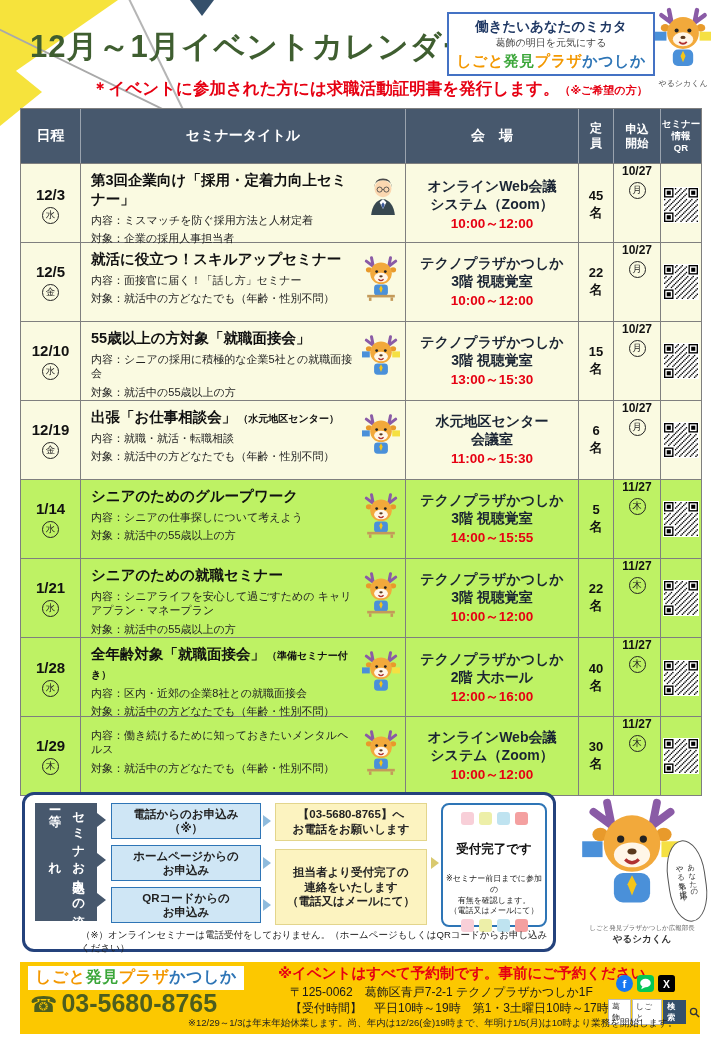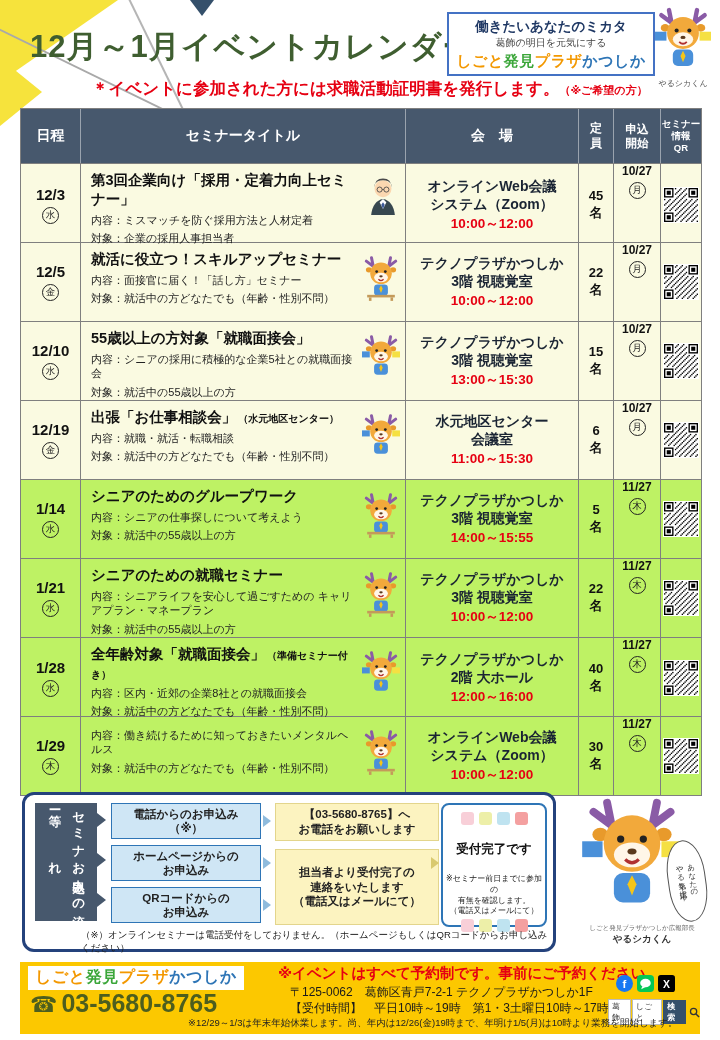--- a/index.html
+++ b/index.html
@@ -57,21 +57,21 @@
   .qr-box{width:36px;height:36px;background:#fff;display:flex;align-items:center;justify-content:center;}
   
   .flow{position:absolute;left:22px;top:792px;width:534px;height:160px;border:3px solid #24427C;border-radius:12px;background:#fff;box-sizing:border-box;}
   .vlabel{position:absolute;left:10px;top:8px;width:62px;height:118px;background:#47586D;color:#fff;display:flex;align-items:center;justify-content:center;writing-mode:vertical-rl;text-orientation:upright;font-size:12.5px;font-weight:bold;letter-spacing:2px;line-height:1.9;}
   .vlabel-arrow{position:absolute;left:72px;width:0;height:0;border-top:7px solid transparent;border-bottom:7px solid transparent;border-left:9px solid #47586D;}
   .va1{top:18px;} .va2{top:58px;} .va3{top:98px;}
   .stepbox{position:absolute;left:86px;width:150px;background:#CFE6F5;border:1.5px solid #2E75B6;box-sizing:border-box;display:flex;align-items:center;justify-content:center;text-align:center;font-size:11.5px;font-weight:bold;color:#222;line-height:1.25;}
   .s1{top:8px;height:36px;} .s2{top:50px;height:36px;} .s3{top:92px;height:36px;}
   .chev{position:absolute;width:0;height:0;border-top:6px solid transparent;border-bottom:6px solid transparent;border-left:8px solid #8FBBDD;}
   .c1{left:238px;top:20px;} .c2{left:238px;top:62px;} .c3{left:238px;top:104px;} .c4{left:406px;top:62px;border-left-color:#D9C96F;}
-  .respbox{position:absolute;left:250px;width:164px;background:#FCF3C0;border:1px solid #E3D58C;box-sizing:border-box;display:flex;align-items:center;justify-content:center;text-align:center;font-size:11.5px;font-weight:bold;color:#222;line-height:1.3;}
+  .respbox{position:absolute;left:250px;width:152px;background:#FCF3C0;border:1px solid #E3D58C;box-sizing:border-box;display:flex;align-items:center;justify-content:center;text-align:center;font-size:11.5px;font-weight:bold;color:#222;line-height:1.3;}
   .r1{top:8px;height:38px;} .r2{top:54px;height:76px;}
   .result{position:absolute;left:416px;top:8px;width:106px;height:124px;border:2.5px solid #2E75B6;border-radius:8px;box-sizing:border-box;text-align:center;padding-top:5px;background:#fff;}
   .sqrow{display:flex;justify-content:center;gap:5px;margin:2px 0;}
   .sq{width:13px;height:13px;border-radius:3px;}
   .sq1{background:#F8CFD8;} .sq2{background:#EDEFA8;} .sq3{background:#BFE3F0;} .sq4{background:#F4A0A0;}
   .result .rt{font-size:12.5px;font-weight:800;color:#111;margin:16px 0;}
   .result .rn{font-size:8px;color:#222;line-height:1.35;}
   .flow-foot{position:absolute;left:56px;top:134px;width:470px;font-size:9.5px;color:#222;}
   
   .mascot-bottom{position:absolute;left:582px;top:796px;width:130px;}

